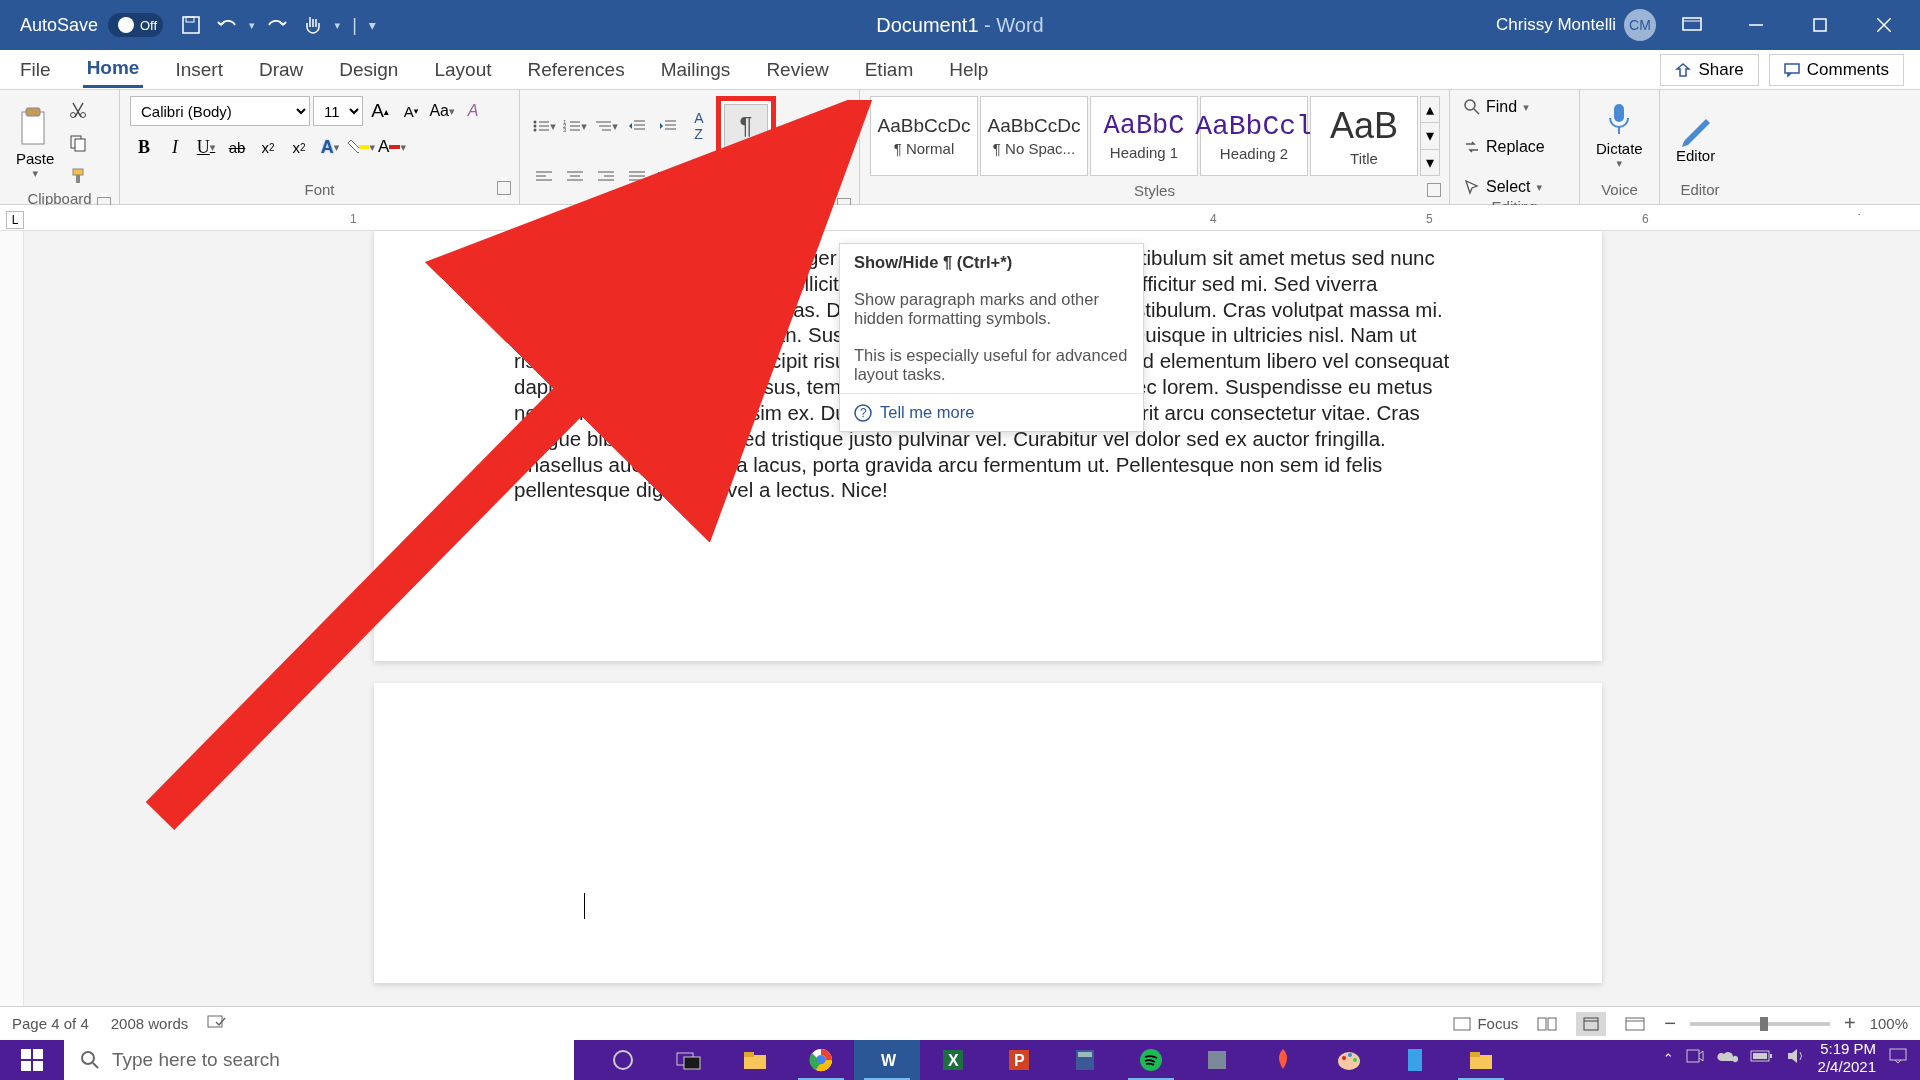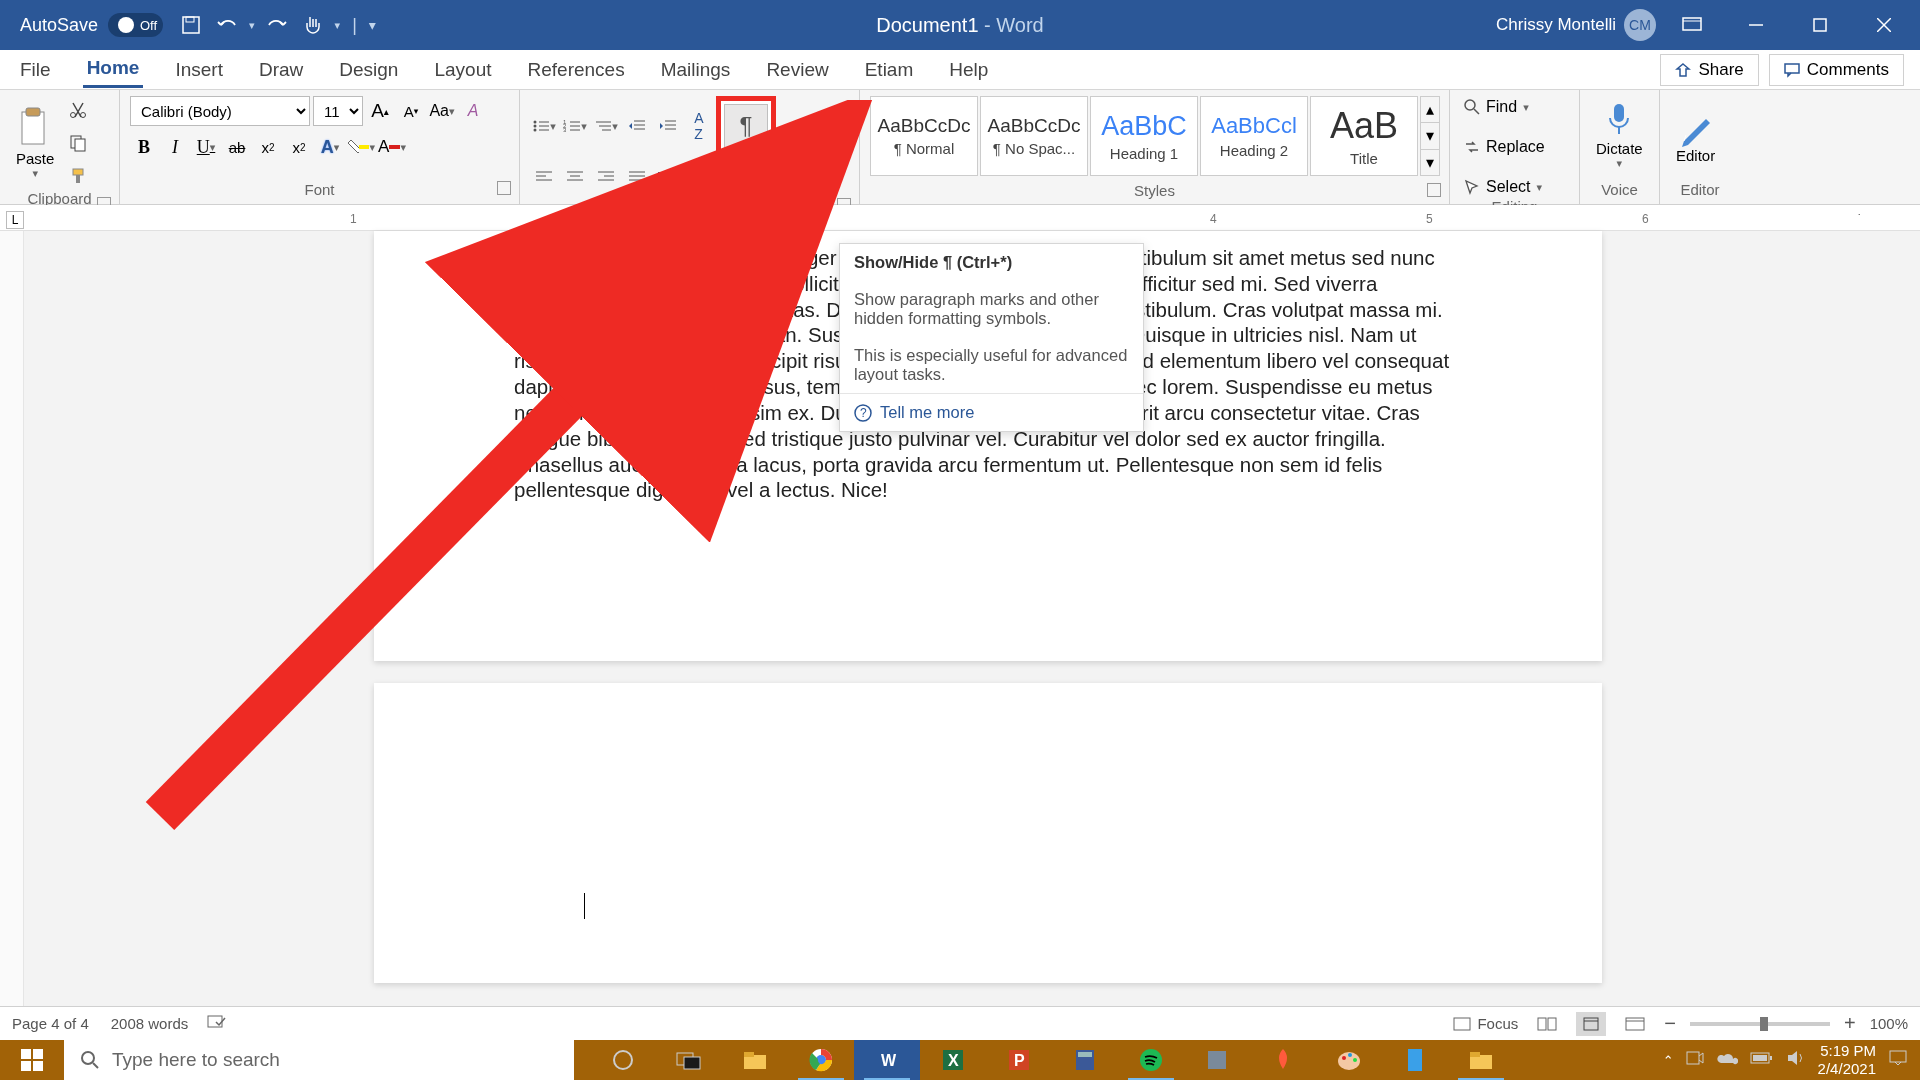--- a/index.html
+++ b/index.html
@@ -39,21 +39,21 @@
     .small-btn { width: 28px; height: 28px; display: flex; align-items: center; justify-content: center; cursor: pointer; }
     .rowcol { display: flex; flex-direction: column; gap: 5px; }
     .rowrow { display: flex; gap: 3px; align-items: center; }
     .sel { border: 1px solid #bbb; background: #fff; font-size: 15px; padding: 3px 6px; height: 30px; }
     .pilcrow-hl { border: 5px solid #ee2a24; padding: 3px; background: #fff; }
     .pilcrow-btn { width: 44px; height: 44px; background: #e9e8e8; border: 1px solid #bfbfbf; display: flex; align-items: center; justify-content: center; font-size: 24px; color: #555; }
     .styles-gal { display: flex; gap: 2px; align-items: stretch; }
     .style-item { width: 115px; border: 1px solid #ccc; display: flex; flex-direction: column; align-items: center; justify-content: center; padding: 4px 0; background: #fff; cursor: pointer; height: 80px; }
     .style-item.sm { width: 108px; }
     .style-prev { font-size: 24px; color: #333; }
-    .style-prev.blue { color: #3b82f6; font-family: Liberation Sans, sans-serif; }
+    .style-prev.blue { color: #4c1d95; font-family: Liberation Mono, monospace; }
     .style-name { font-size: 15px; color: #444; margin-top: 3px; }
     .editing-col { display: flex; flex-direction: column; gap: 18px; }
     .editing-row { display: flex; align-items: center; gap: 6px; font-size: 16px; cursor: pointer; padding: 2px 4px; }
     .caret { font-size: 11px; color: #666; }
 
     
     .ruler { height: 26px; background: #fff; display: flex; align-items: center; position: relative; border-bottom: 1px solid #e0e0e0; }
     .ruler-inner { position: absolute; left: 340px; right: 60px; height: 100%; display: flex; font-size: 12px; color: #666; }
     .ruler-l { width: 18px; height: 18px; margin: 4px 0 0 6px; border: 1px solid #bbb; font-size: 12px; display: flex; align-items: center; justify-content: center; }
 
@@ -77,21 +77,21 @@
     .red-arrow { position: absolute; z-index: 60; pointer-events: none; }
 
     
     .statusbar { position: absolute; bottom: 40px; left: 0; right: 0; height: 34px; background: #fff; border-top: 1px solid #d0d0d0; display: flex; align-items: center; padding: 0 12px; font-size: 15px; color: #555; }
     .status-r { margin-left: auto; display: flex; align-items: center; gap: 14px; }
     .view-btn { width: 30px; height: 24px; display: flex; align-items: center; justify-content: center; cursor: pointer; }
     .zoom-slider { width: 140px; height: 4px; background: #ccc; position: relative; }
     .zoom-thumb { position: absolute; left: 70px; top: -5px; width: 8px; height: 14px; background: #777; }
 
     
-    .taskbar { position: absolute; bottom: 0; left: 0; right: 0; height: 40px; background: #a16207; display: flex; align-items: center; color: #fff; }
+    .taskbar { position: absolute; bottom: 0; left: 0; right: 0; height: 40px; background: #4c1d95; display: flex; align-items: flex-start; color: #fff; }
     .start { width: 64px; height: 100%; display: flex; align-items: center; justify-content: center; }
     .winlogo { width: 22px; height: 22px; display: grid; grid-template: 1fr 1fr / 1fr 1fr; gap: 2px; }
     .winlogo div { background: #fff; }
     .tasksearch { width: 510px; height: 40px; background: #fff; display: flex; align-items: center; gap: 12px; padding: 0 16px; color: #666; font-size: 19px; }
     .task-icons { display: flex; margin-left: 16px; gap: 0; }
     .task-i { width: 66px; height: 40px; display: flex; align-items: center; justify-content: center; cursor: pointer; position: relative; }
     .task-i.active::after { content: ''; position: absolute; bottom: 0; left: 10px; right: 10px; height: 2px; background: #76b9ed; }
     .sys-tray { margin-left: auto; display: flex; align-items: center; gap: 12px; padding-right: 12px; }
     .clock { font-size: 15px; text-align: right; line-height: 1.2; }
 
@@ -405,21 +405,21 @@
           </div>
         <div class="style-item sm">
             <span class="style-prev" style="font-size:19px">AaBbCcDc</span>
             <span class="style-name">¶ No Spac...</span>
           </div>
         <div class="style-item sm">
             <span class="style-prev blue" style="font-size:27px">AaBbC</span>
             <span class="style-name">Heading 1</span>
           </div>
         <div class="style-item sm">
-            <span class="style-prev blue" style="font-size:22px">AaBbCcl</span>
+            <span class="style-prev blue" style="font-size:28px">AaBbCcl</span>
             <span class="style-name">Heading 2</span>
           </div>
         <div class="style-item sm">
             <span class="style-prev" style="font-size:36px">AaB</span>
             <span class="style-name">Title</span>
           </div>
         <div style="width:20px;display:flex;flex-direction:column;border:1px solid #ccc">
           <div style="flex:1;display:flex;align-items:center;justify-content:center;border-bottom:1px solid #ccc">▴</div>
           <div style="flex:1;display:flex;align-items:center;justify-content:center;border-bottom:1px solid #ccc">▾</div>
           <div style="flex:1;display:flex;align-items:center;justify-content:center">▾</div>

